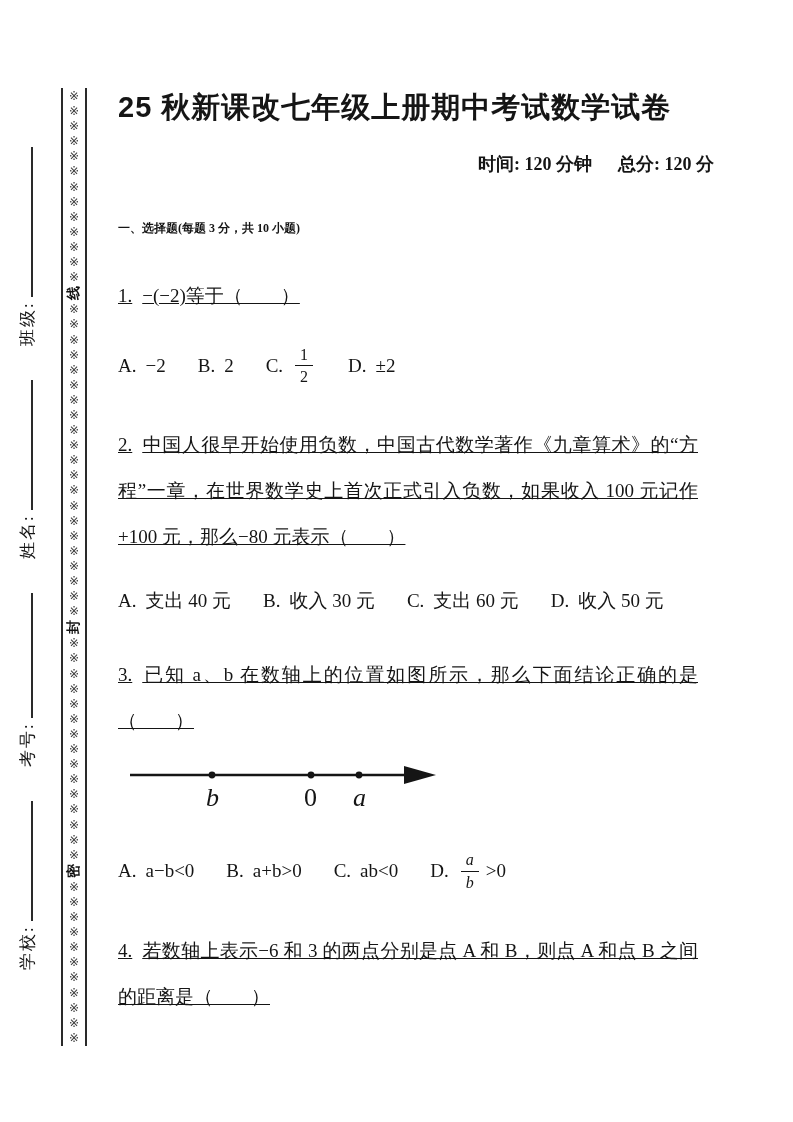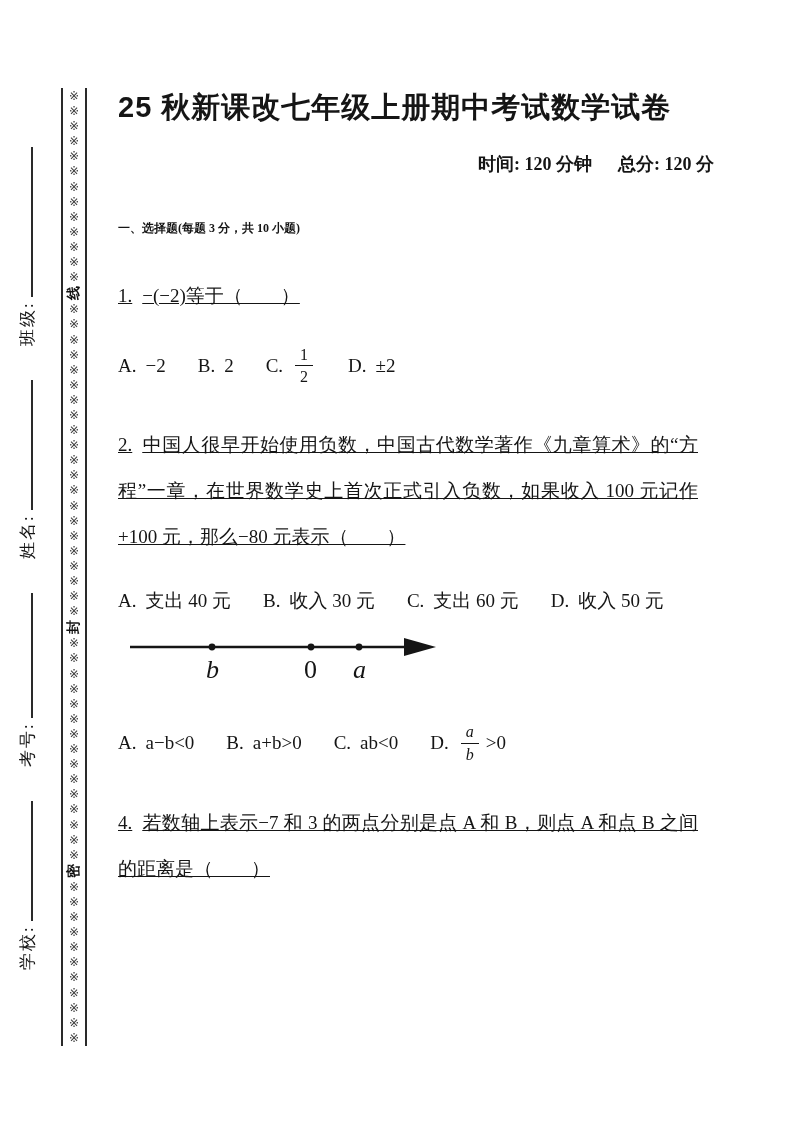--- a/index.html
+++ b/index.html
@@ -258,20 +258,21 @@
       <span class="opt">
           <span class="opt-label">C.</span>
           <span>支出 60 元</span>
         </span>
       <span class="opt">
           <span class="opt-label">D.</span>
           <span>收入 50 元</span>
         </span>
     </div>
 
+    <p class="q-text"><span class="q-num">3.</span><span>已知 a、b 在数轴上的位置如图所示，那么下面结论正确的是（　　）</span></p>
 
     <div class="figure-wrap">
       <svg width="320" height="58" viewBox="0 0 320 58">
         <line x1="2" y1="17" x2="282" y2="17" stroke="#151515" stroke-width="2.6"></line>
         <polygon points="276,8 308,17 276,26" fill="#151515"></polygon>
         <circle cx="84" cy="17" r="3.4" fill="#151515"></circle>
         <circle cx="183" cy="17" r="3.4" fill="#151515"></circle>
         <circle cx="231" cy="17" r="3.4" fill="#151515"></circle>
         <text class="nl-label" x="78" y="48">b</text>
         <text class="nl-label-zero" x="176" y="48">0</text>
@@ -295,16 +296,16 @@
       <span class="opt">
           <span class="opt-label">D.</span>
           <span class="frac italic">
             <span class="fnum">a</span>
             <span class="fden">b</span>
           </span>
           <span class="opt-suffix">&gt;0</span>
         </span>
     </div>
 
-    <p class="q-text"><span class="q-num">4.</span><span>若数轴上表示−7 和 3 的两点分别是点 A 和 B，则点 A 和点 B 之间的距离是（　　）</span></p>
+    <p class="q-text"><span class="q-num">4.</span><span>若数轴上表示−6 和 3 的两点分别是点 A 和 B，则点 A 和点 B 之间的距离是（　　）</span></p>
 
   </div>
 </div>
 
 </body></html>

